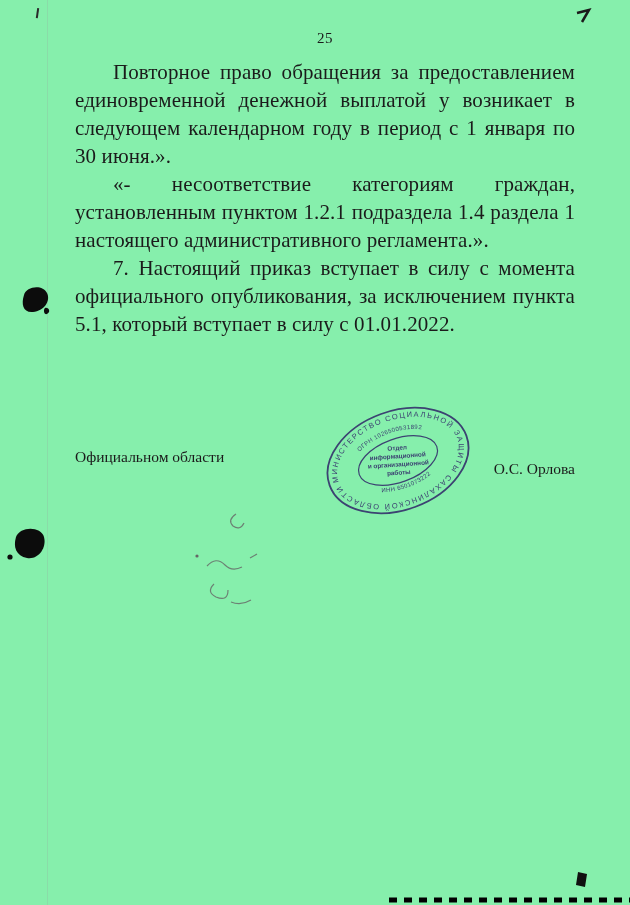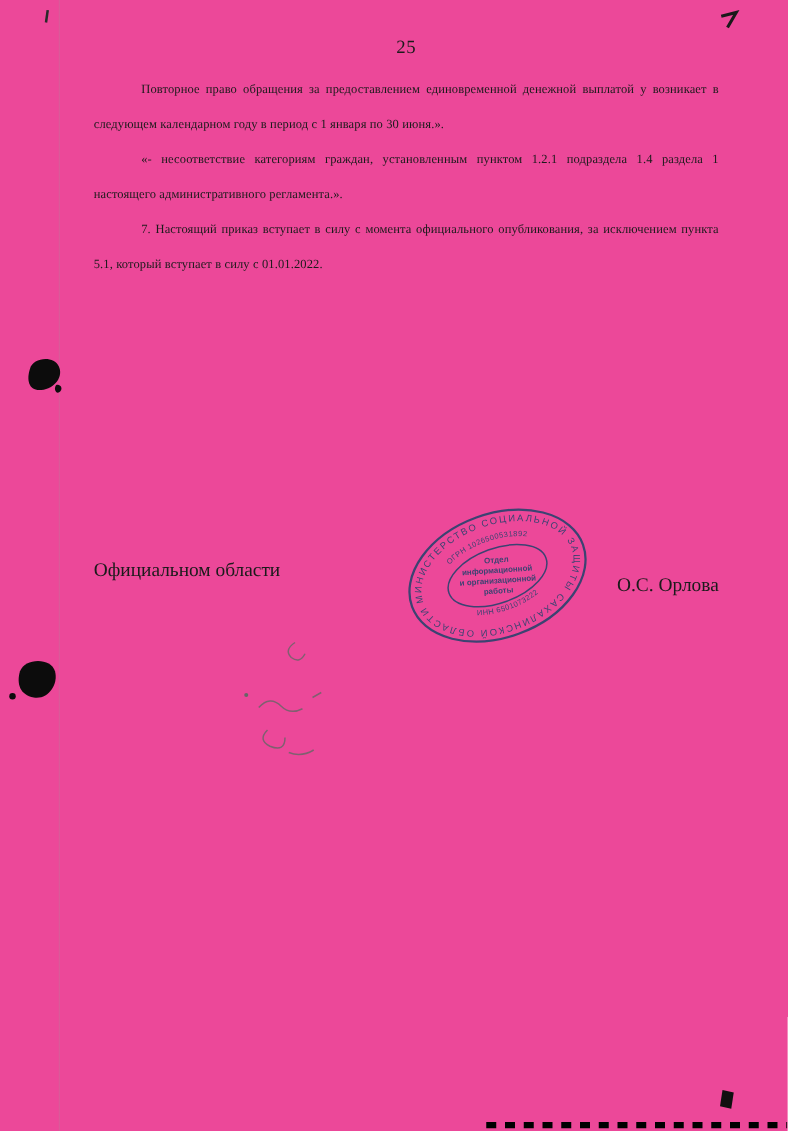--- a/index.html
+++ b/index.html
@@ -4,30 +4,30 @@
 <style>
   * { margin:0; padding:0; box-sizing:border-box; }
   html,body { width:630px; height:905px; }
   body {
     background:#ffffff;
     font-family:"Liberation Serif", serif;
     color:#1b1b1b;
     position:relative;
     overflow:hidden;
   }
-  .page { position:absolute; inset:0; background:#ec4899; }
+  .page { position:absolute; inset:0; background:#86efac; }
 
   .page-number {
     position:absolute; top:30px; left:75px; width:500px;
     text-align:center; font-size:15px; letter-spacing:.5px;
   }
 
   .body-text {
     position:absolute; left:75px; top:58px; width:500px;
-    font-size:10px; line-height:28px; text-align:justify;
+    font-size:21px; line-height:28px; text-align:justify;
     letter-spacing:.1px;
   }
   .body-text p { text-indent:38px; margin:0; }
 
   .signature { position:absolute; left:75px; right:55px; top:444px; height:60px; }
   .sig-title { font-size:15.5px; line-height:25px; }
   .sig-name  { position:absolute; right:0; top:16px; font-size:15.5px; }
 
   .stamp {
     position:absolute; left:323px; top:408px; width:150px; height:105px;

